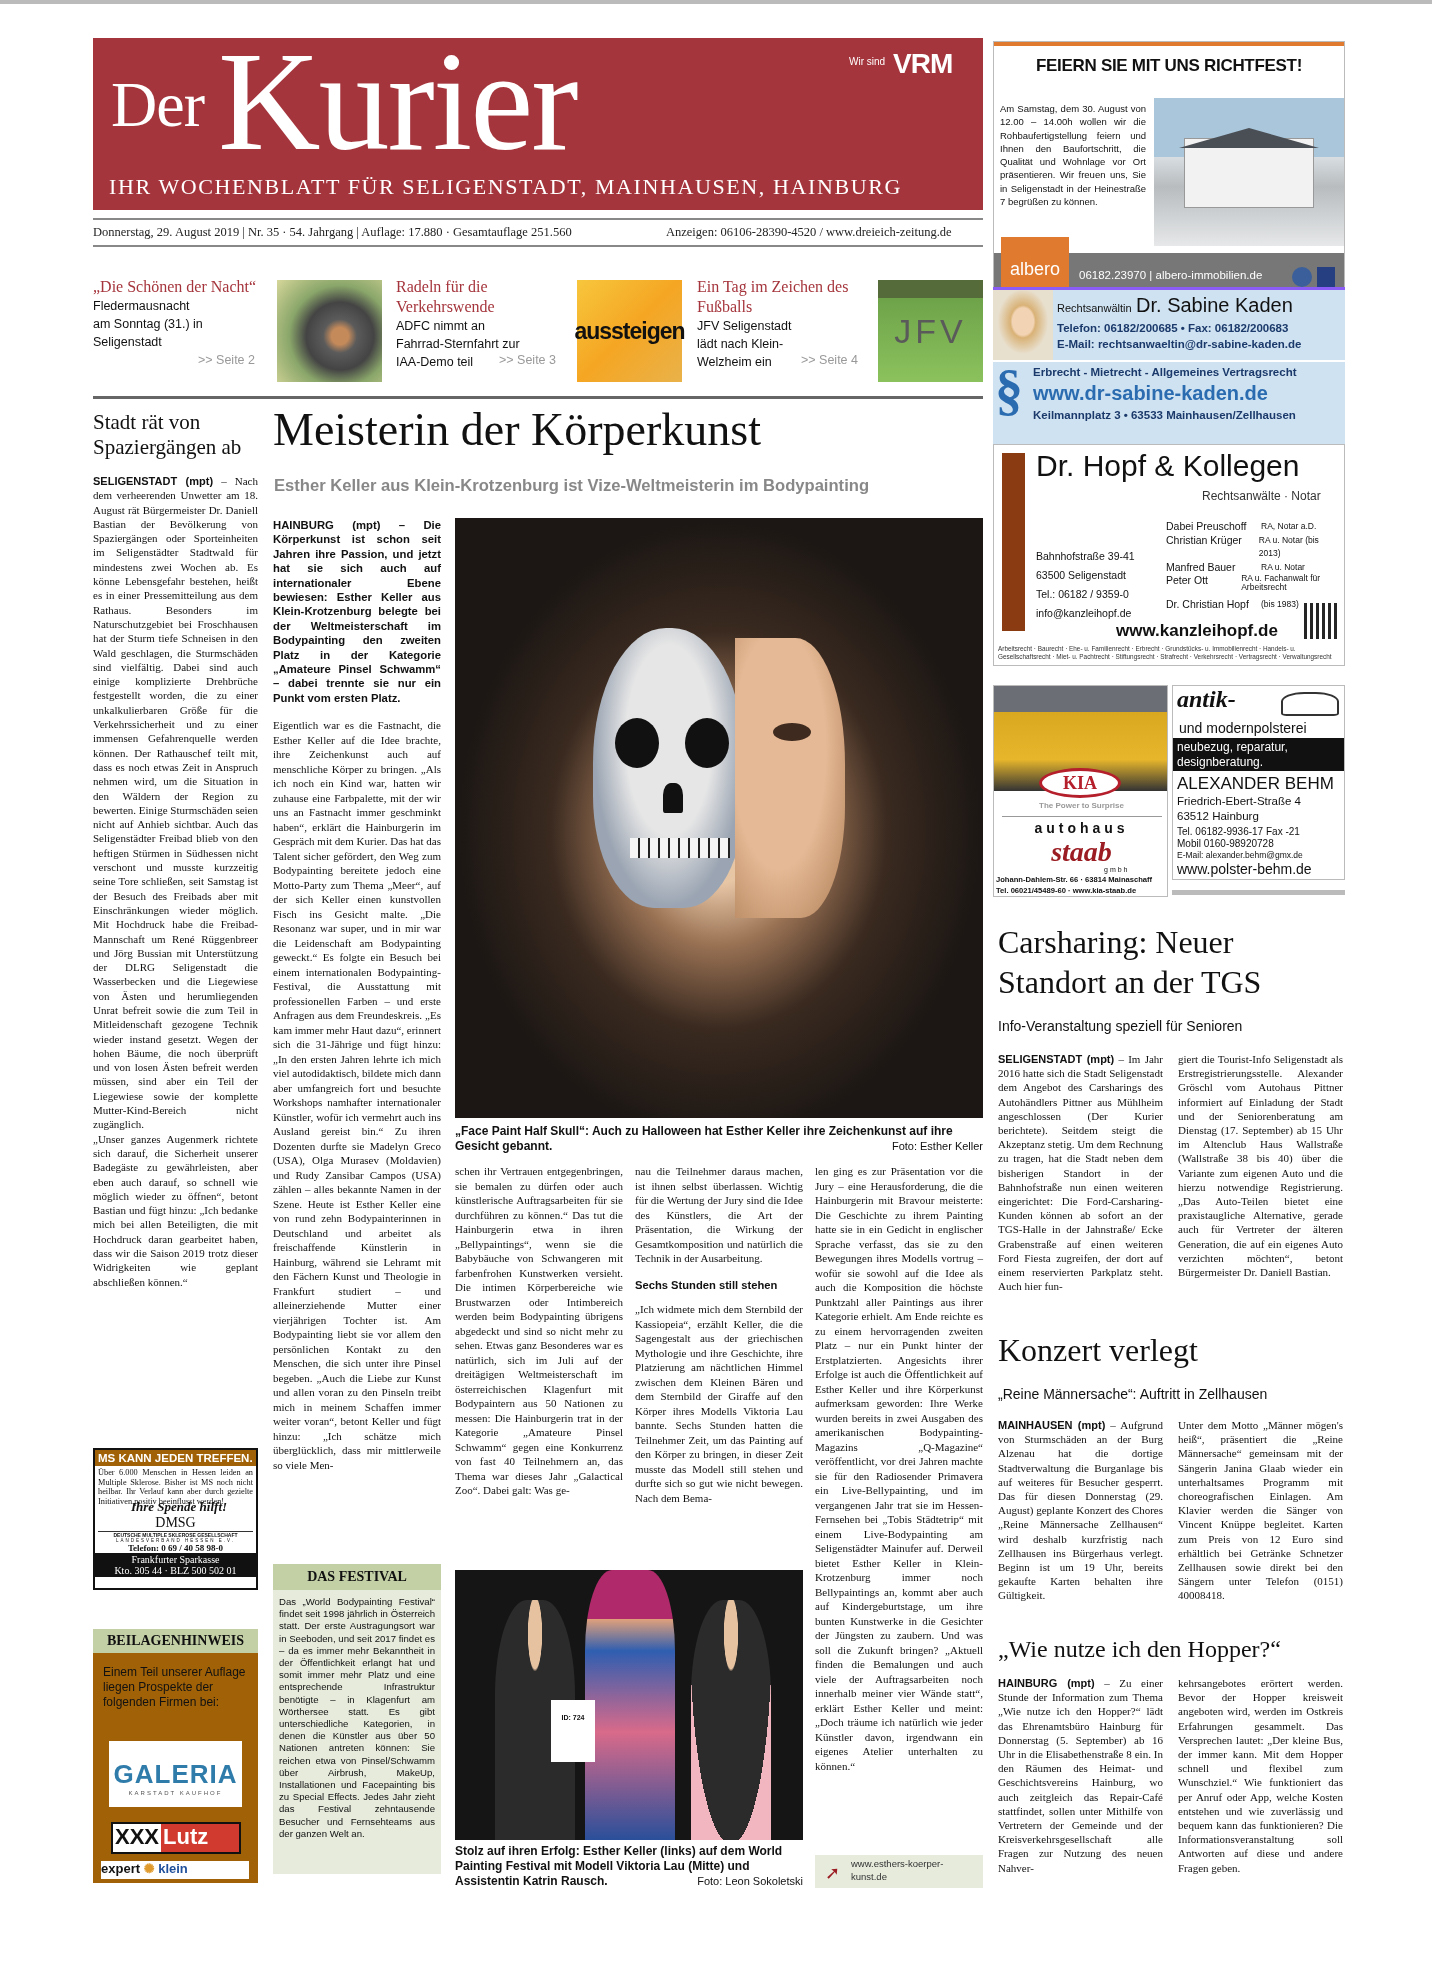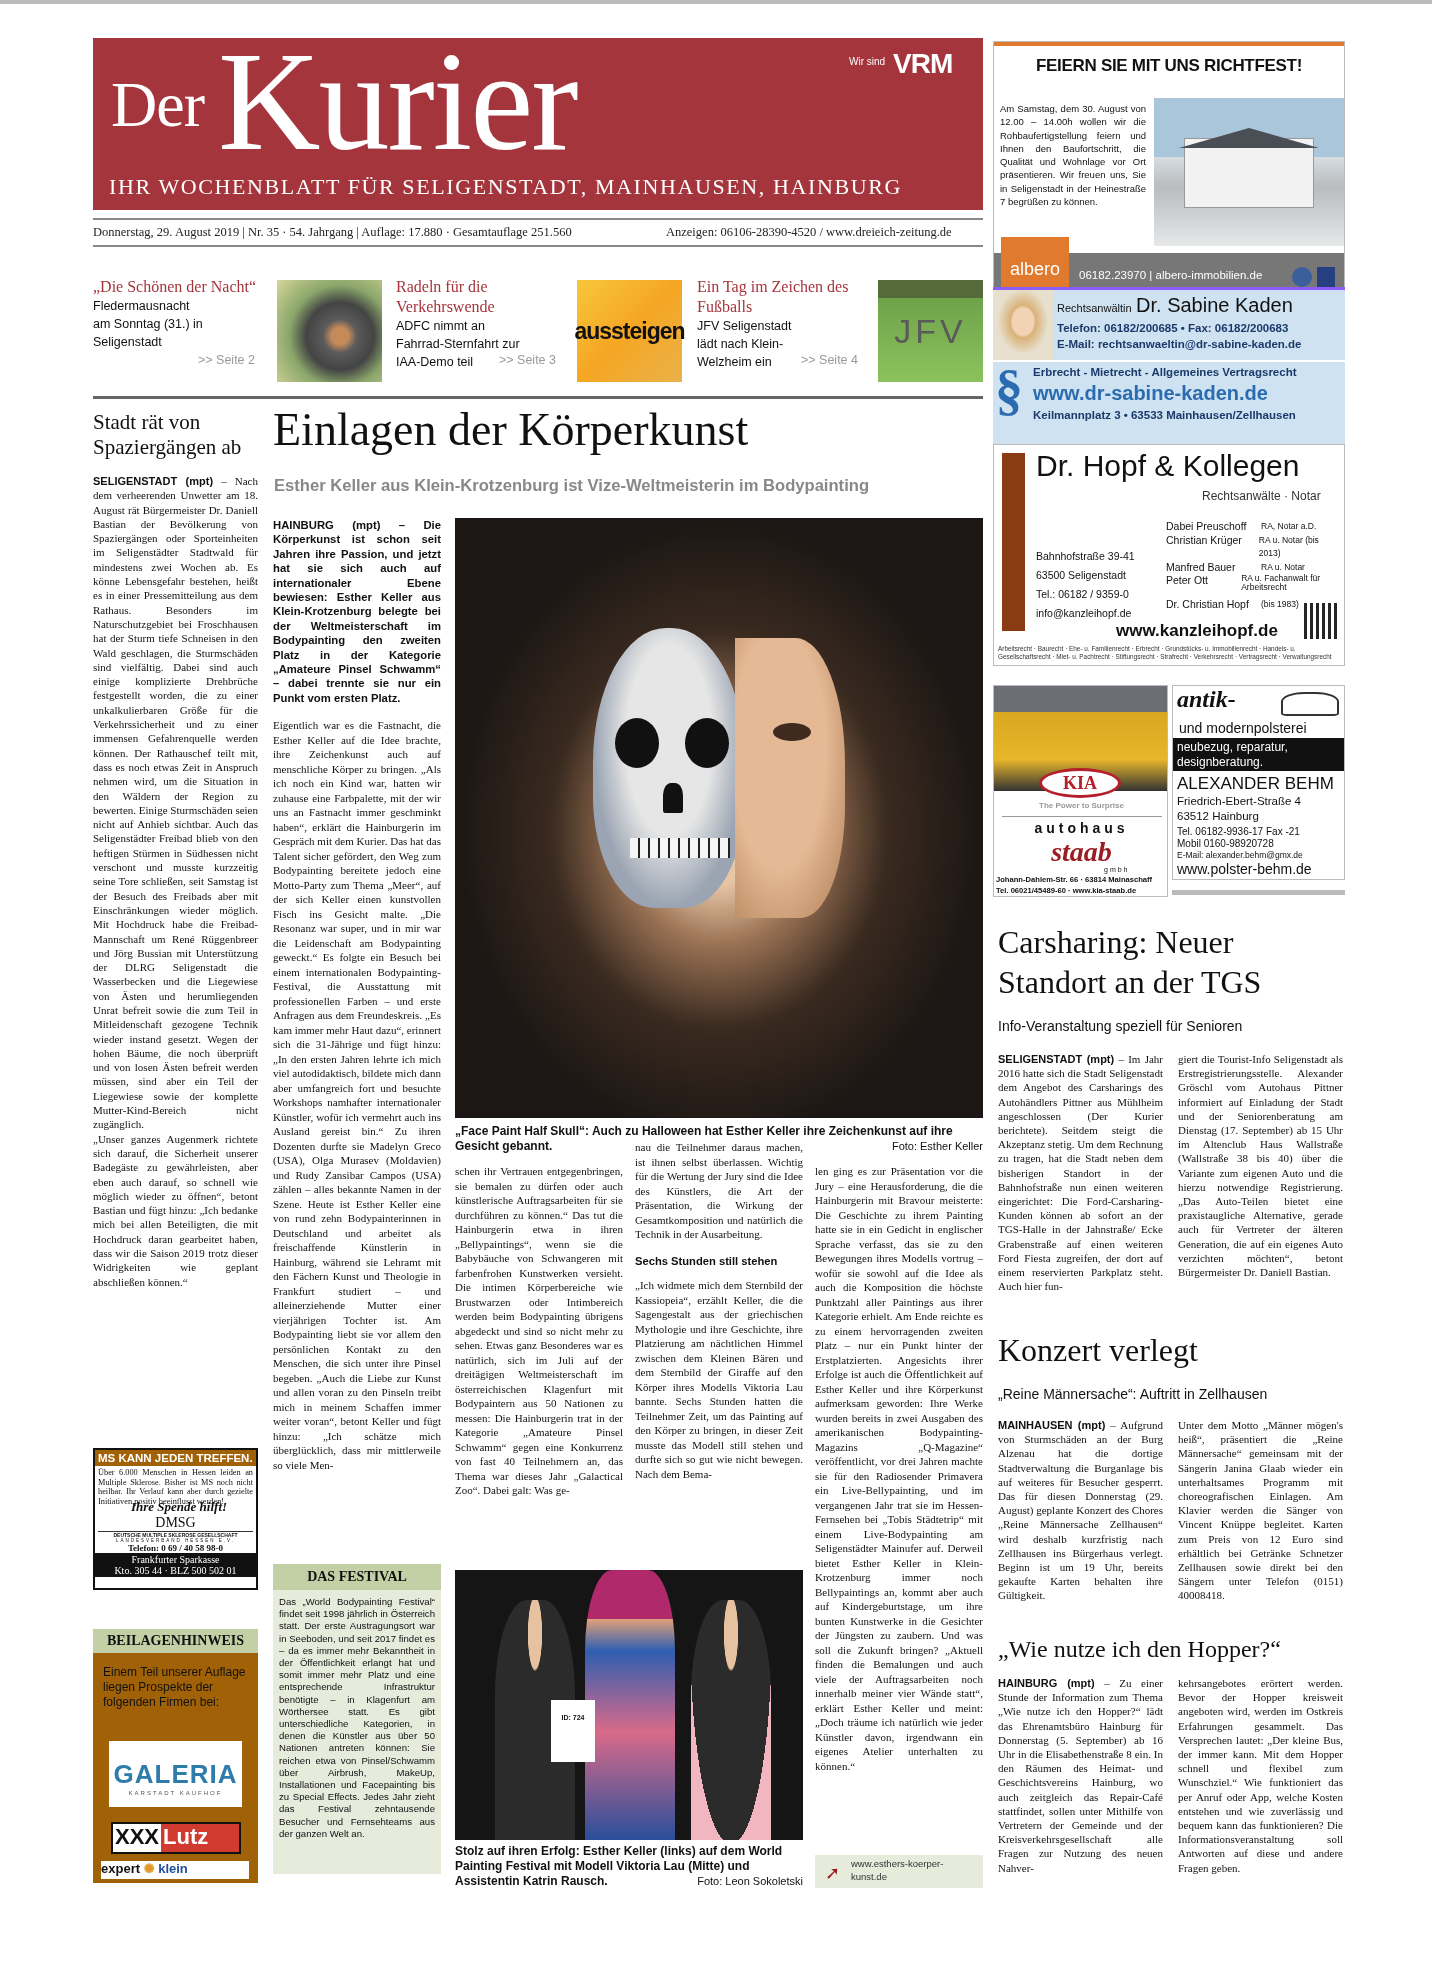--- a/index.html
+++ b/index.html
@@ -194,42 +194,42 @@
   </div>
   <div class="abs sans" style="left:18px; top:193px; width:130px; height:32px; border:2px solid #111; background:#fff; display:flex; font-weight:bold; font-size:22px;">
     <span style="padding:0 2px;">XXX</span>
       <span style="background:#d13a2f; color:#fff; flex:1; padding-left:2px;">Lutz</span>
   </div>
   <div class="abs sans" style="left:8px; top:232px; width:148px; height:18px; background:#fff; font-weight:bold; font-size:13px; white-space:nowrap;">
     <span>expert</span> <span style="color:#e09a2c;">✺</span> <span style="color:#1f4f9a;">klein</span>
   </div>
 </div>
 
-<div class="abs serif" style="left:273px; top:398px; font-size:46px; line-height:56px; white-space:nowrap;">Einlagen der Körperkunst</div>
+<div class="abs serif" style="left:273px; top:398px; font-size:46px; line-height:56px; white-space:nowrap;">Meisterin der Körperkunst</div>
 <div class="abs sans" style="left:274px; top:472px; font-size:16.6px; font-weight:bold; color:#888; white-space:nowrap;">Esther Keller aus Klein-Krotzenburg ist Vize-Weltmeisterin im Bodypainting</div>
 
 <div class="abs body-sans" style="left:273px; top:514px; width:168px; font-weight:bold; font-size:11.3px;">HAINBURG (mpt) – Die Körperkunst ist schon seit Jahren ihre Passion, und jetzt hat sie sich auch auf internationaler Ebene bewiesen: Esther Keller aus Klein-Krotzenburg belegte bei der Weltmeisterschaft im Bodypainting den zweiten Platz in der Kategorie „Amateure Pinsel Schwamm“ – dabei trennte sie nur ein Punkt vom ersten Platz.</div>
 <div class="abs body-text" style="left:273px; top:714px; width:168px; font-size:11px; line-height:14.5px;">Eigentlich war es die Fastnacht, die Esther Keller auf die Idee brachte, ihre Zeichenkunst auch auf menschliche Körper zu bringen. „Als ich noch ein Kind war, hatten wir zuhause eine Farbpalette, mit der wir uns an Fastnacht immer geschminkt haben“, erklärt die Hainburgerin im Gespräch mit dem Kurier. Das hat das Talent sicher gefördert, den Weg zum Bodypainting bereitete jedoch eine Motto-Party zum Thema „Meer“, auf der sich Keller einen kunstvollen Fisch ins Gesicht malte. „Die Resonanz war super, und in mir war die Leidenschaft am Bodypainting geweckt.“ Es folgte ein Besuch bei einem internationalen Bodypainting-Festival, die Ausstattung mit professionellen Farben – und erste Anfragen aus dem Freundeskreis. „Es kam immer mehr Haut dazu“, erinnert sich die 31-Jährige und fügt hinzu: „In den ersten Jahren lehrte ich mich viel autodidaktisch, bildete mich dann aber umfangreich fort und besuchte Workshops namhafter internationaler Künstler, wofür ich vermehrt auch ins Ausland gereist bin.“ Zu ihren Dozenten durfte sie Madelyn Greco (USA), Olga Murasev (Moldavien) und Rudy Zansibar Campos (USA) zählen – alles bekannte Namen in der Szene. Heute ist Esther Keller eine von rund zehn Bodypainterinnen in Deutschland und arbeitet als freischaffende Künstlerin in Hainburg, während sie Lehramt mit den Fächern Kunst und Theologie in Frankfurt studiert – und alleinerziehende Mutter einer vierjährigen Tochter ist. Am Bodypainting liebt sie vor allem den persönlichen Kontakt zu den Menschen, die sich unter ihre Pinsel begeben. „Auch die Liebe zur Kunst und allen voran zu den Pinseln treibt mich in meinem Schaffen immer weiter voran“, betont Keller und fügt hinzu: „Ich schätze mich überglücklich, dass mir mittlerweile so viele Men-</div>
 
 <div class="photo" style="left:455px; top:514px; width:528px; height:600px; background: radial-gradient(ellipse at 50% 52%, #e7c6a6 0 12%, #9a7254 26%, #3a2a20 45%, #1c1714 70%);">
   <div class="abs" style="left:138px; top:110px; width:152px; height:280px; background: radial-gradient(ellipse at 50% 40%, #e6e6e6 0 40%, #9aa4b2 70%); border-radius:48% 48% 40% 40%;"></div>
   <div class="abs" style="left:160px; top:200px; width:44px; height:50px; background:#111; border-radius:50%;"></div>
   <div class="abs" style="left:230px; top:200px; width:44px; height:50px; background:#111; border-radius:50%;"></div>
   <div class="abs" style="left:208px; top:265px; width:20px; height:30px; background:#111; border-radius:40% 40% 10% 10%;"></div>
   <div class="abs" style="left:175px; top:320px; width:100px; height:20px; background: repeating-linear-gradient(90deg,#f5f5f5 0 8px,#222 8px 10px);"></div>
   <div class="abs" style="left:280px; top:120px; width:110px; height:280px; background: radial-gradient(ellipse at 40% 40%, #e5b995 0 50%, #b98a63 90%); border-radius:0 45% 40% 0;"></div>
   <div class="abs" style="left:318px; top:205px; width:38px; height:18px; background:#3e2a1e; border-radius:50%;"></div>
 </div>
 <div class="abs caption" style="left:455px; top:1120px; width:528px;">
   <span>„Face Paint Half Skull“: Auch zu Halloween hat Esther Keller ihre Zeichenkunst auf ihre Gesicht gebannt.</span>
   <span class="abs credit" style="right:0; top:15px;">Foto: Esther Keller</span>
 </div>
 
 <div class="abs body-text" style="left:455px; top:1160px; width:168px; font-size:11px; line-height:14.5px;">schen ihr Vertrauen entgegenbringen, sie bemalen zu dürfen oder auch künstlerische Auftragsarbeiten für sie durchführen zu können.“ Das tut die Hainburgerin etwa in ihren „Bellypaintings“, wenn sie die Babybäuche von Schwangeren mit farbenfrohen Kunstwerken versieht. Die intimen Körperbereiche wie Brustwarzen oder Intimbereich werden beim Bodypainting übrigens abgedeckt und sind so nicht mehr zu sehen. Etwas ganz Besonderes war es natürlich, sich im Juli auf der dreitägigen Weltmeisterschaft im österreichischen Klagenfurt mit Bodypaintern aus 50 Nationen zu messen: Die Hainburgerin trat in der Kategorie „Amateure Pinsel Schwamm“ gegen eine Konkurrenz von fast 40 Teilnehmern an, das Thema war dieses Jahr „Galactical Zoo“. Dabei galt: Was ge-</div>
-<div class="abs body-text" style="left:635px; top:1136px; width:168px; font-size:11px; line-height:14.5px;">
+<div class="abs body-text" style="left:635px; top:1160px; width:168px; font-size:11px; line-height:14.5px;">
   <div>nau die Teilnehmer daraus machen, ist ihnen selbst überlassen. Wichtig für die Wertung der Jury sind die Idee des Künstlers, die Art der Präsentation, die Wirkung der Gesamtkomposition und natürlich die Technik in der Ausarbeitung.</div>
   <div class="sans" style="font-weight:bold; font-size:11.2px; margin:12px 0 10px;">Sechs Stunden still stehen</div>
   <div>„Ich widmete mich dem Sternbild der Kassiopeia“, erzählt Keller, die die Sagengestalt aus der griechischen Mythologie und ihre Geschichte, ihre Platzierung am nächtlichen Himmel zwischen dem Kleinen Bären und dem Sternbild der Giraffe auf den Körper ihres Modells Viktoria Lau bannte. Sechs Stunden hatten die Teilnehmer Zeit, um das Painting auf den Körper zu bringen, in dieser Zeit musste das Modell still stehen und durfte sich so gut wie nicht bewegen. Nach dem Bema-</div>
 </div>
 <div class="abs body-text" style="left:815px; top:1160px; width:168px; font-size:11px; line-height:14.5px;">len ging es zur Präsentation vor die Jury – eine Herausforderung, die die Hainburgerin mit Bravour meisterte: Die Geschichte zu ihrem Painting hatte sie in ein Gedicht in englischer Sprache verfasst, das sie zu den Bewegungen ihres Modells vortrug – wofür sie sowohl auf die Idee als auch die Komposition die höchste Punktzahl aller Paintings aus ihrer Kategorie erhielt. Am Ende reichte es zu einem hervorragenden zweiten Platz – nur ein Punkt hinter der Erstplatzierten. Angesichts ihrer Erfolge ist auch die Öffentlichkeit auf Esther Keller und ihre Körperkunst aufmerksam geworden: Ihre Werke wurden bereits in zwei Ausgaben des amerikanischen Bodypainting-Magazins „Q-Magazine“ veröffentlicht, vor drei Jahren machte sie für den Radiosender Primavera ein Live-Bellypainting, und im vergangenen Jahr trat sie im Hessen-Fernsehen bei „Tobis Städtetrip“ mit einem Live-Bodypainting am Seligenstädter Mainufer auf. Derweil bietet Esther Keller in Klein-Krotzenburg immer noch Bellypaintings an, kommt aber auch auf Kindergeburtstage, um ihre bunten Kunstwerke in die Gesichter der Jüngsten zu zaubern. Und was soll die Zukunft bringen? „Aktuell finden die Bemalungen und auch viele der Auftragsarbeiten noch innerhalb meiner vier Wände statt“, erklärt Esther Keller und meint: „Doch träume ich natürlich wie jeder Künstler davon, irgendwann ein eigenes Atelier unterhalten zu können.“</div>
 
 <div class="abs" style="left:273px; top:1560px; width:168px; height:310px; background:#e6ebdc;">
   <div class="boxhead" style="background:#c3d0a6; font-size:14px; padding:5px 0;">DAS FESTIVAL</div>
   <div class="body-sans" style="font-size:9.6px; line-height:12.2px; padding:6px 6px;">Das „World Bodypainting Festival“ findet seit 1998 jährlich in Österreich statt. Der erste Austragungsort war in Seeboden, und seit 2017 findet es – da es immer mehr Bekanntheit in der Öffentlichkeit erlangt hat und somit immer mehr Platz und eine entsprechende Infrastruktur benötigte – in Klagenfurt am Wörthersee statt. Es gibt unterschiedliche Kategorien, in denen die Künstler aus über 50 Nationen antreten können: Sie reichen etwa von Pinsel/Schwamm über Airbrush, MakeUp, Installationen und Facepainting bis zu Special Effects. Jedes Jahr zieht das Festival zehntausende Besucher und Fernsehteams aus der ganzen Welt an.</div>
 </div>

